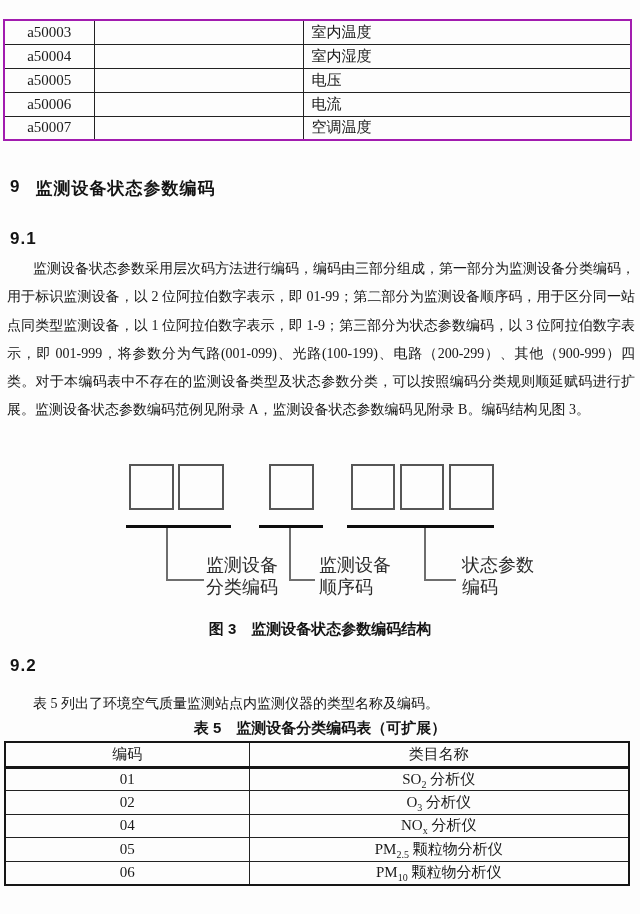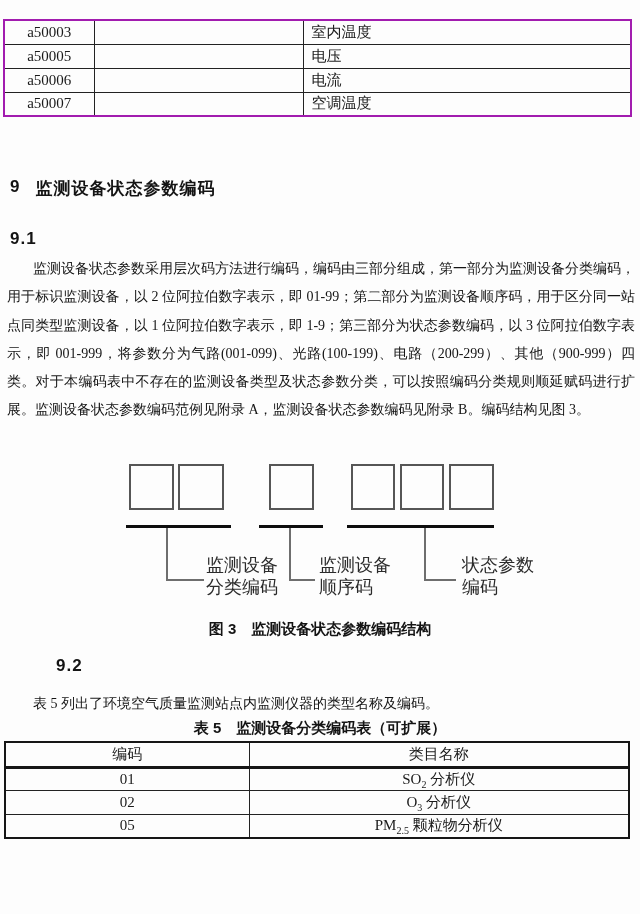--- a/index.html
+++ b/index.html
@@ -38,21 +38,21 @@
     font-family: "Liberation Sans", "DejaVu Sans", sans-serif;
     font-weight: bold;
     font-size: 17px;
     letter-spacing: 1px;
     color: #141414;
     white-space: nowrap;
   }
   .h-sec .num { margin-right: 15px; }
   #sec9   { top: 177px; }
   #sec9-1 { top: 229px; }
-  #sec9-2 { top: 656px; margin-left: 46px; }
+  #sec9-2 { top: 656px; }
 
   
   .para {
     position: absolute; left: 7px;
     width: 628px;
     font-size: 14px;
     line-height: 28.3px;
     text-align: justify;
     text-indent: 26px;
     color: #141414;
@@ -127,20 +127,25 @@
   <colgroup>
       <col style="width:90px">
       <col style="width:209px">
       <col style="width:328px">
     </colgroup>
   <tbody>
     <tr>
       <td class="c-code">a50003</td>
       <td></td>
       <td class="c-name">室内温度</td>
+    </tr>
+    <tr>
+      <td class="c-code">a50004</td>
+      <td></td>
+      <td class="c-name">室内湿度</td>
     </tr>
     <tr>
       <td class="c-code">a50005</td>
       <td></td>
       <td class="c-name">电压</td>
     </tr>
     <tr>
       <td class="c-code">a50006</td>
       <td></td>
       <td class="c-name">电流</td>
@@ -222,17 +227,25 @@
   <tbody>
     <tr>
       <td>01</td>
       <td><span>SO</span><sub>2</sub><span> 分析仪</span></td>
     </tr>
     <tr>
       <td>02</td>
       <td><span>O</span><sub>3</sub><span> 分析仪</span></td>
     </tr>
     <tr>
+      <td>04</td>
+      <td><span>NO</span><sub>x</sub><span> 分析仪</span></td>
+    </tr>
+    <tr>
       <td>05</td>
       <td><span>PM</span><sub>2.5</sub><span> 颗粒物分析仪</span></td>
     </tr>
+    <tr>
+      <td>06</td>
+      <td><span>PM</span><sub>10</sub><span> 颗粒物分析仪</span></td>
+    </tr>
   </tbody>
 </table>
 
 </body></html>

